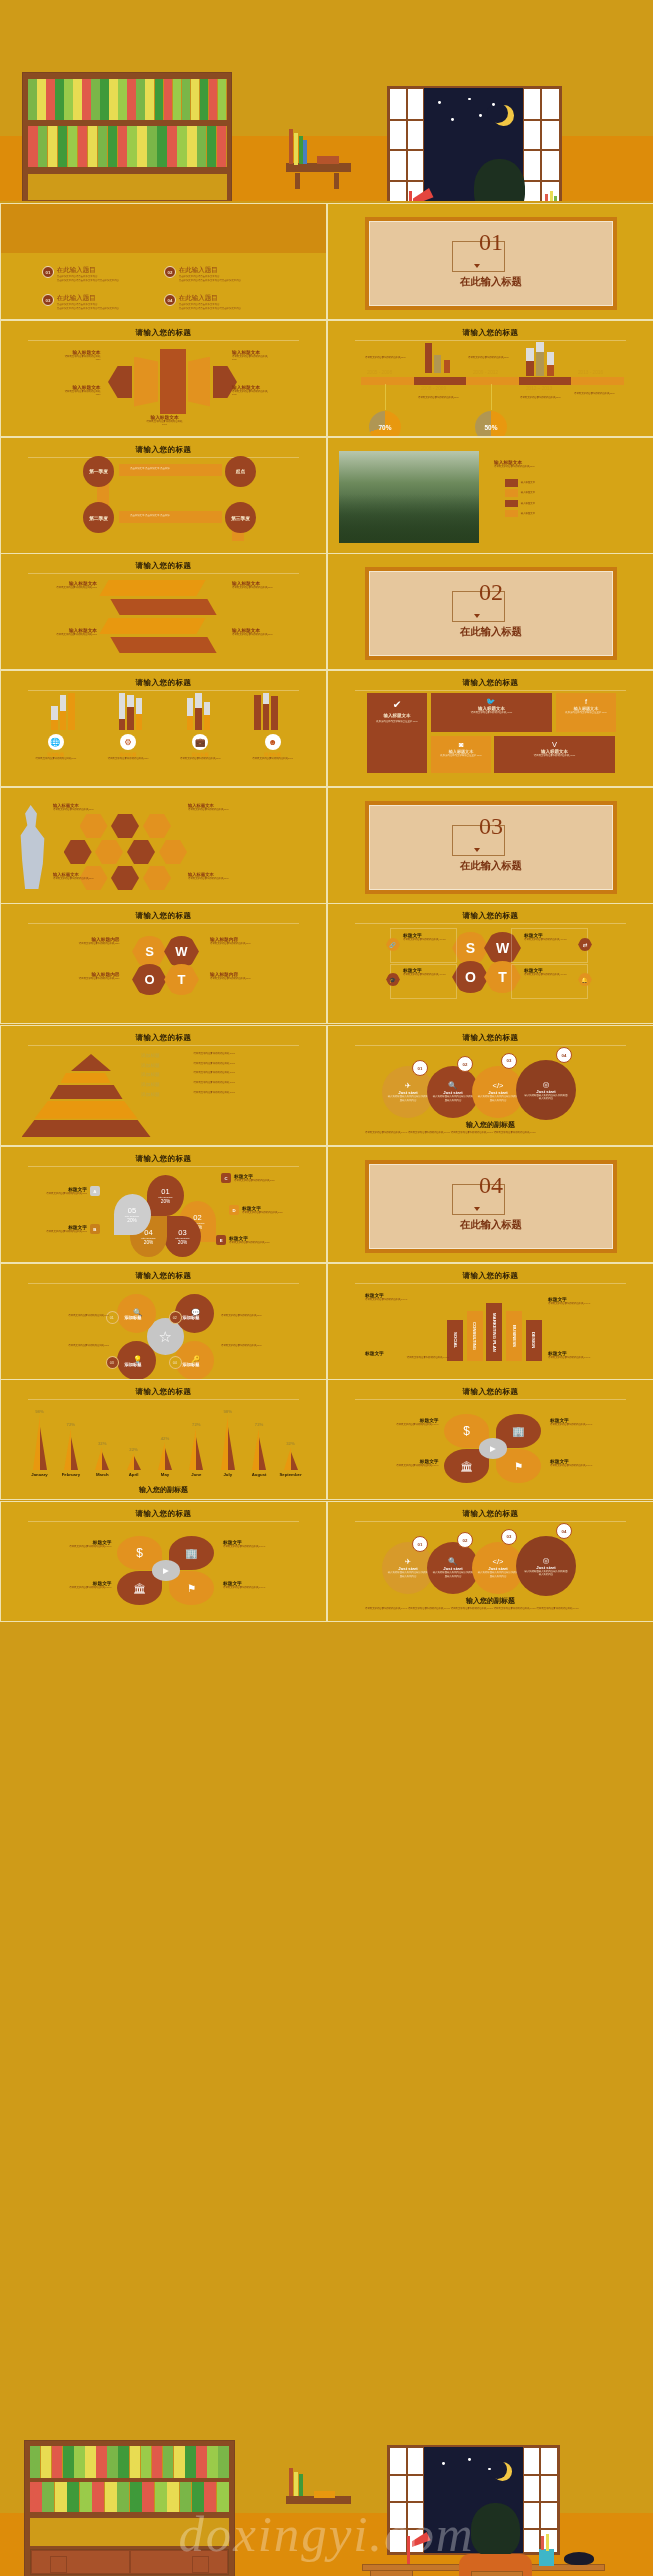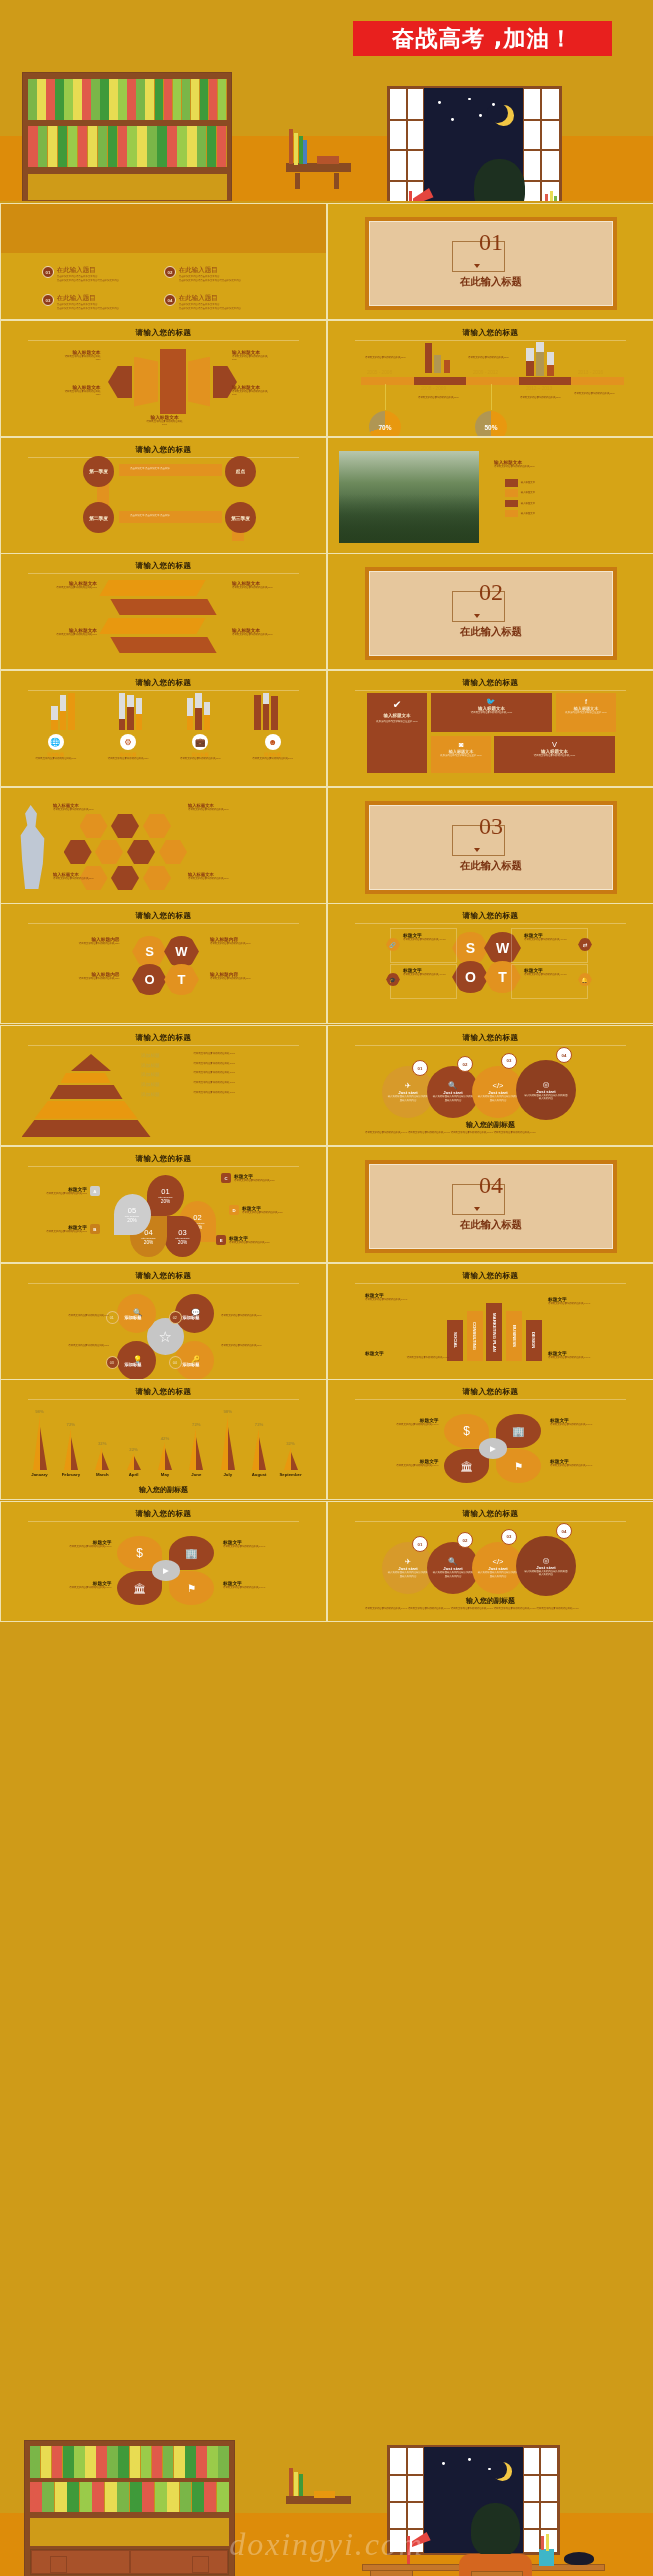--- a/index.html
+++ b/index.html
@@ -67,32 +67,31 @@
   .sec-box { position:absolute; border:0.9px solid #a9763f; }
   .sec-tri { position:absolute; width:0;height:0; border-left:3.7px solid transparent;
              border-right:3.7px solid transparent; border-top:4.7px solid #8a3a12; }
   .sec-h { text-align:center; color:#7a3312; font-weight:bold; }
 
   
   .hexa { clip-path:polygon(25% 0,75% 0,100% 50%,75% 100%,25% 100%,0 50%); }
   .dia { transform:rotate(45deg); border-radius:2.8px; }
   .circ { border-radius:50%; display:flex; align-items:center; justify-content:center; }
   .wm { position:absolute; left:0; bottom:9.3px; width:100%; text-align:center;
-        font-size:32px; color:rgba(255,255,255,.30); font-family:"Liberation Serif", serif;
+        font-size:51px; color:rgba(255,255,255,.30); font-family:"Liberation Serif", serif;
         font-style:italic; letter-spacing:1.9px; pointer-events:none; }
 </style>
 </head>
 <body>
 
 <div class="page">
 
   <div class="cover" style="top:0;height:201px;">
     <div class="floor" style="height:65px;"></div>
 
-    <div class="banner" style="left:353px;top:20.5px;width:259px;height:35px;font-size:22.4px;">奋战高考 ,加油！</div>
 
     <div class="shelf" style="left:22.4px;top:72px;width:210px;height:133px;">
       <div class="shelf-row" style="left:4.7px;top:5.6px;right:4.7px;height:41px;">
         <div class="bk" style="background:#7ab648"></div>
           <div class="bk" style="background:#e8dc52"></div>
         <div class="bk" style="background:#e05a4a"></div>
           <div class="bk" style="background:#3f9a3a"></div>
         <div class="bk" style="background:#9acb4a"></div>
           <div class="bk" style="background:#e8dc52"></div>
         <div class="bk" style="background:#e05a4a"></div>

